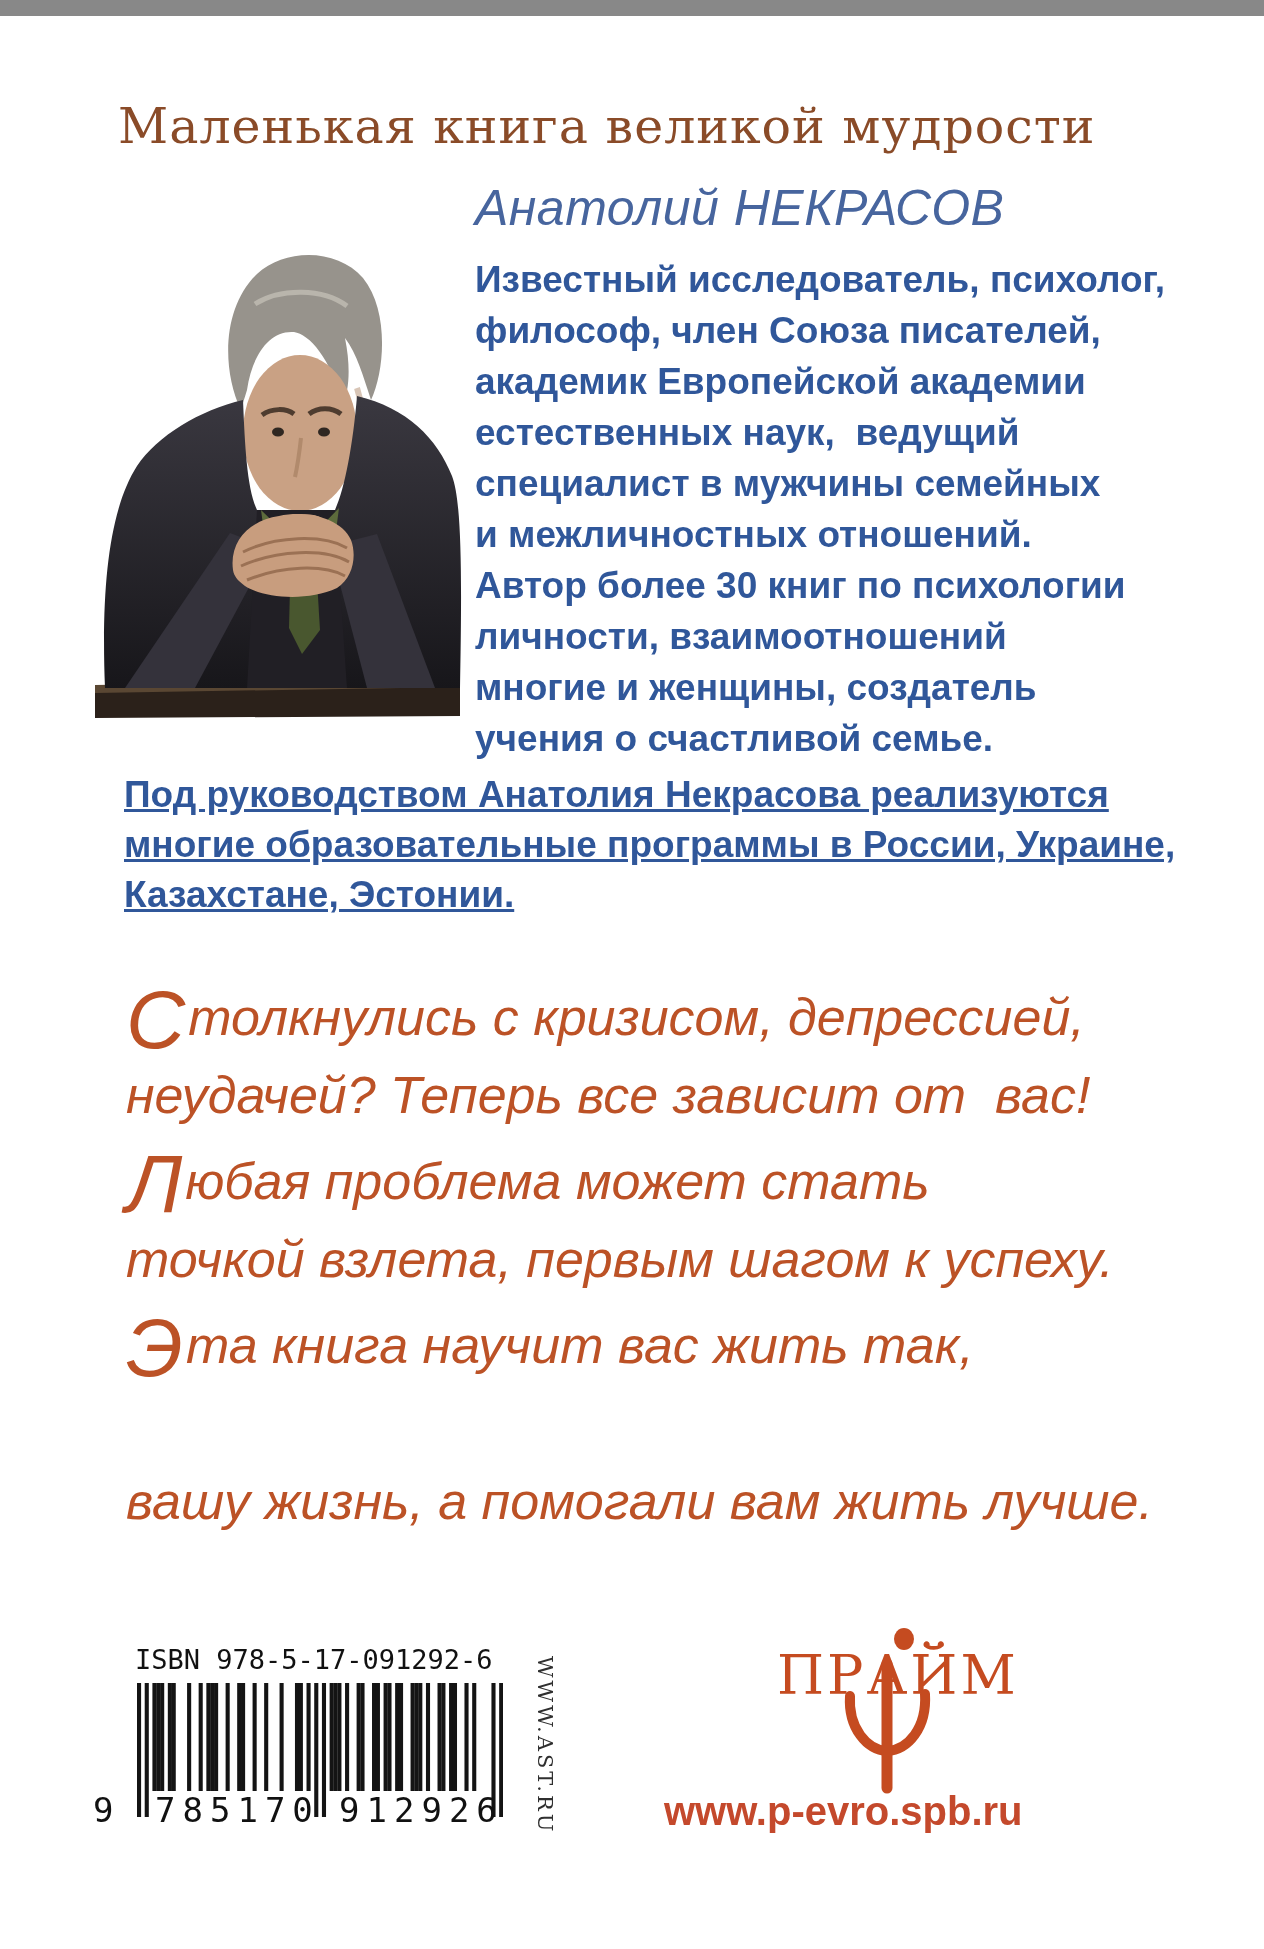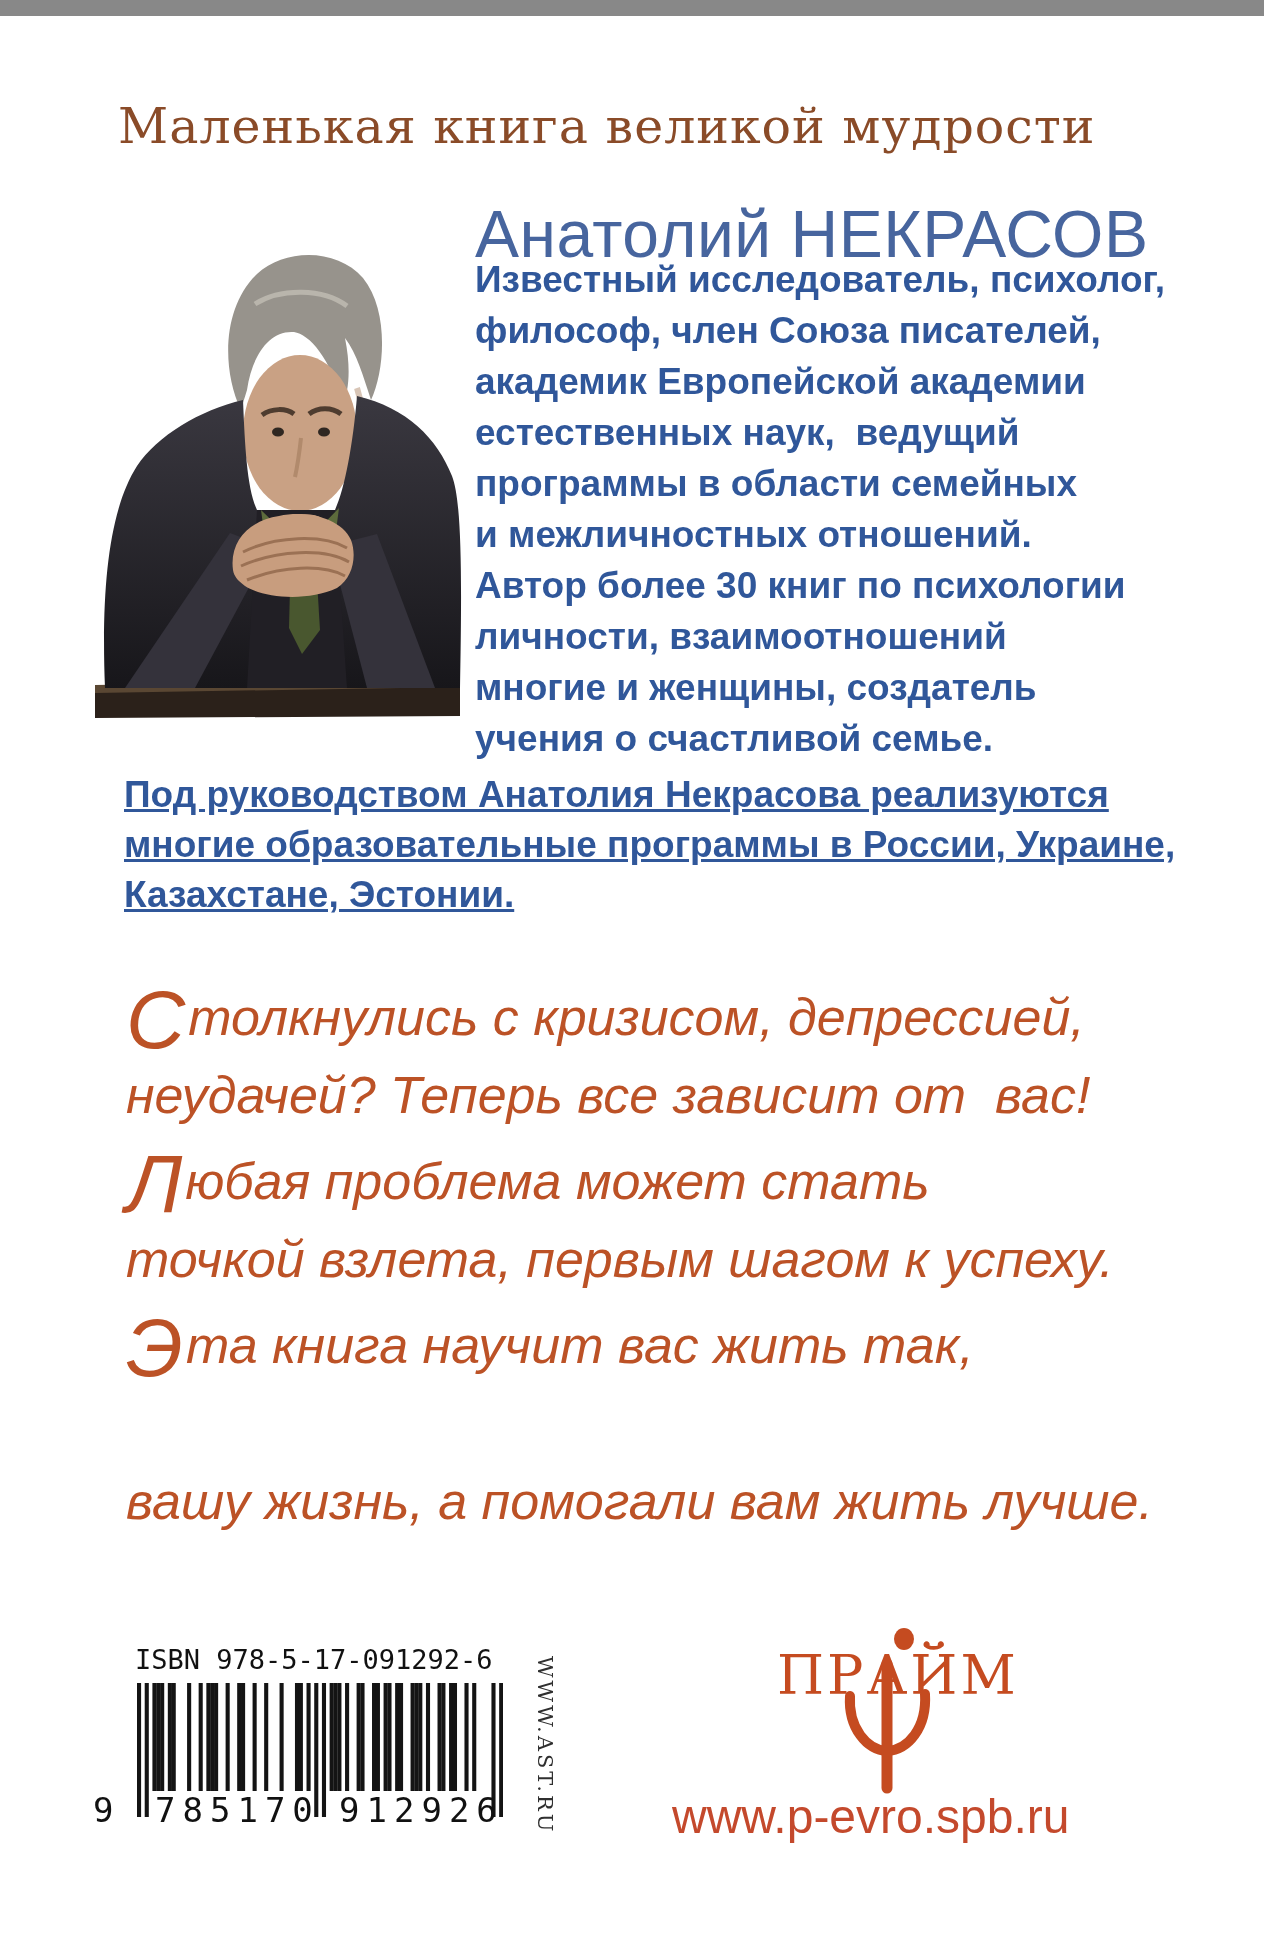--- a/index.html
+++ b/index.html
@@ -1,22 +1,22 @@
 <!DOCTYPE html>
 <html><head>
 <meta charset="utf-8">
 <style>
   html,body{margin:0;padding:0;background:#888;}
   #page{position:relative;width:1264px;height:1949px;margin:16px auto;background:#ffffff;
         overflow:hidden;font-family:"Liberation Sans",sans-serif;}
 
   .series-title{position:absolute;left:118px;top:82px;font-family:"DejaVu Serif",serif;
         font-size:49px;color:#8a4b28;letter-spacing:1px;white-space:nowrap;}
-  .author-name{position:absolute;left:475px;top:180px;font-size:66px;color:#47659e;
-        white-space:nowrap;letter-spacing:0.5px;}
+  .author-name{position:absolute;left:475px;top:163px;font-size:50px;color:#47659e;
+        white-space:nowrap;letter-spacing:0.5px;font-style:italic;}
 
   .bio{position:absolute;left:475px;top:238px;font-size:37px;font-weight:bold;
         color:#30579a;line-height:51px;}
   .bio .bl{display:block;white-space:pre-wrap;}
   .bio-extra{position:absolute;left:124px;top:754px;font-size:37px;font-weight:bold;
         color:#30579a;line-height:50px;}
   .bio-extra .bl{display:block;white-space:pre-wrap;text-decoration:underline;}
 
   .quotes{position:absolute;left:126px;top:962px;color:#bc5226;font-style:italic;
         font-size:52px;line-height:78px;}
@@ -35,21 +35,21 @@
   .bd1{left:70px;}
   .bd2{left:254px;}
 
   .ast{position:absolute;left:533px;top:1640px;font-family:"DejaVu Serif",serif;
         font-size:21px;letter-spacing:3px;color:#2f2f2f;writing-mode:vertical-rl;}
 
   .prime{position:absolute;left:660px;top:1612px;width:480px;height:230px;}
   .prime-name{position:absolute;left:117px;top:16px;font-family:"DejaVu Serif",serif;
         font-size:54px;color:#c54b20;letter-spacing:3px;white-space:nowrap;}
   .psi{position:absolute;left:180px;top:0;}
-  .prime-url{position:absolute;left:12px;top:161px;font-size:48px;font-weight:normal;
+  .prime-url{position:absolute;left:4px;top:161px;font-size:40px;font-weight:bold;
         color:#c4492c;white-space:nowrap;}
 
   .portrait{position:absolute;left:95px;top:232px;}
 </style>
 </head>
 <body>
 
 <div id="page">
 
   <div class="series-title">Маленькая книга великой мудрости</div>
@@ -99,21 +99,21 @@
       <path d="M146,318 C182,302 230,300 254,314" stroke="#9b7154" stroke-width="3" fill="none"></path>
       <path d="M152,332 C186,318 228,316 250,328" stroke="#9b7154" stroke-width="3" fill="none"></path>
     </g>
   </svg>
 
   <div class="bio">
     <span class="bl">Известный исследователь, психолог,</span>
     <span class="bl">философ, член Союза писателей,</span>
     <span class="bl">академик Европейской академии</span>
     <span class="bl">естественных наук,  ведущий</span>
-    <span class="bl">программы в области семейных</span>
+    <span class="bl">специалист в мужчины семейных</span>
     <span class="bl">и межличностных отношений.</span>
     <span class="bl">Автор более 30 книг по психологии</span>
     <span class="bl">личности, взаимоотношений</span>
     <span class="bl">многие и женщины, создатель</span>
     <span class="bl">учения о счастливой семье.</span>
   </div>
 
   <div class="bio-extra">
     <span class="bl">Под руководством Анатолия Некрасова реализуются</span>
     <span class="bl">многие образовательные программы в России, Украине,</span>

